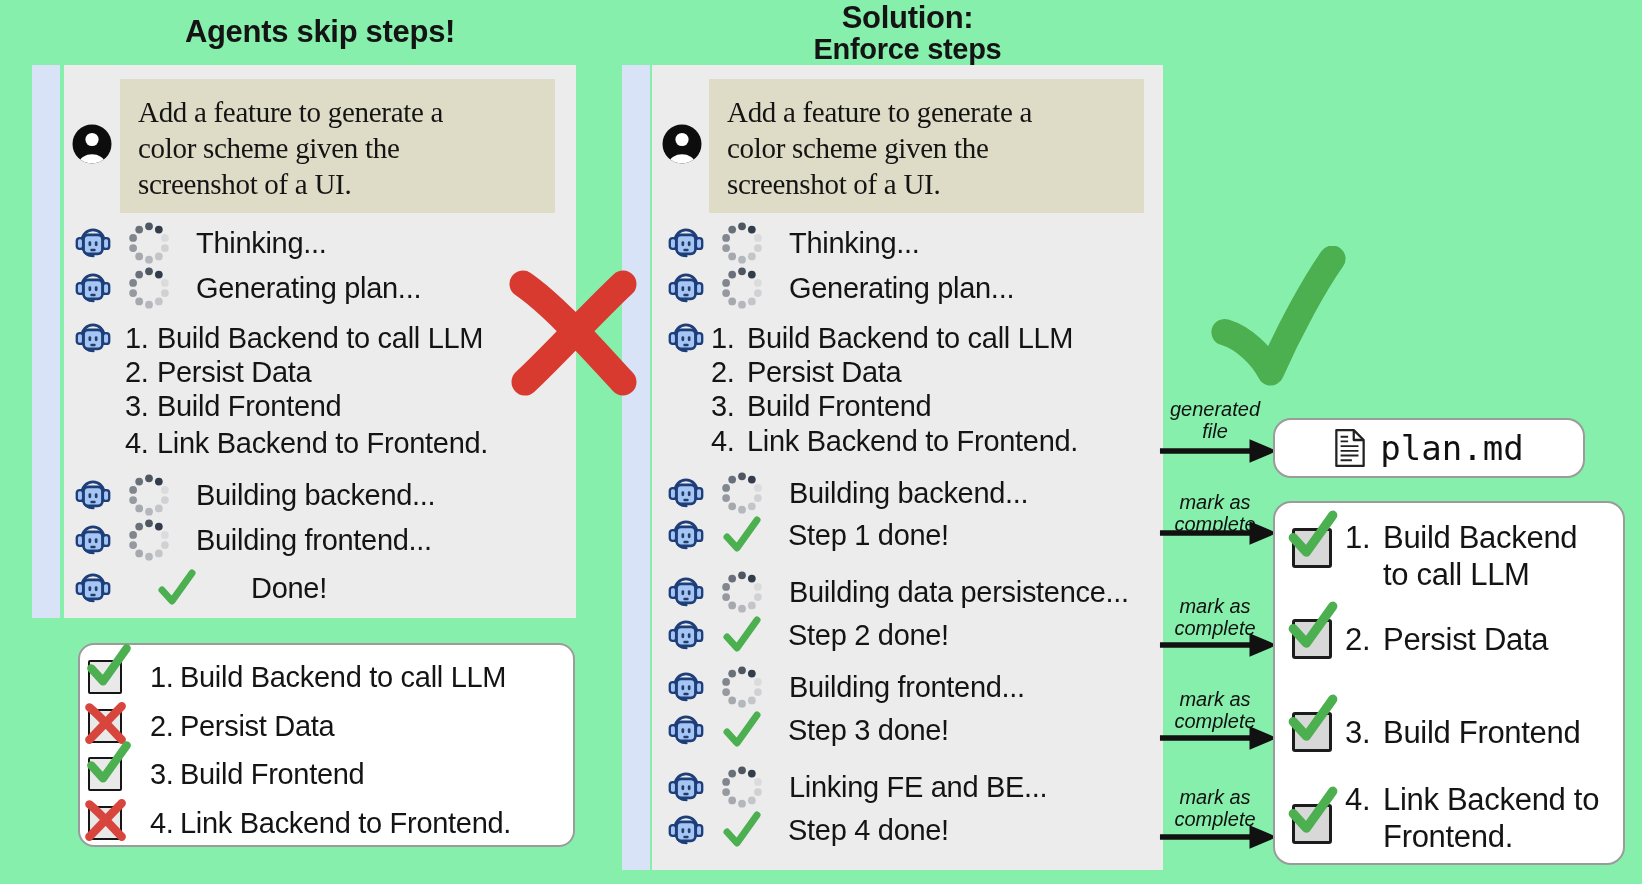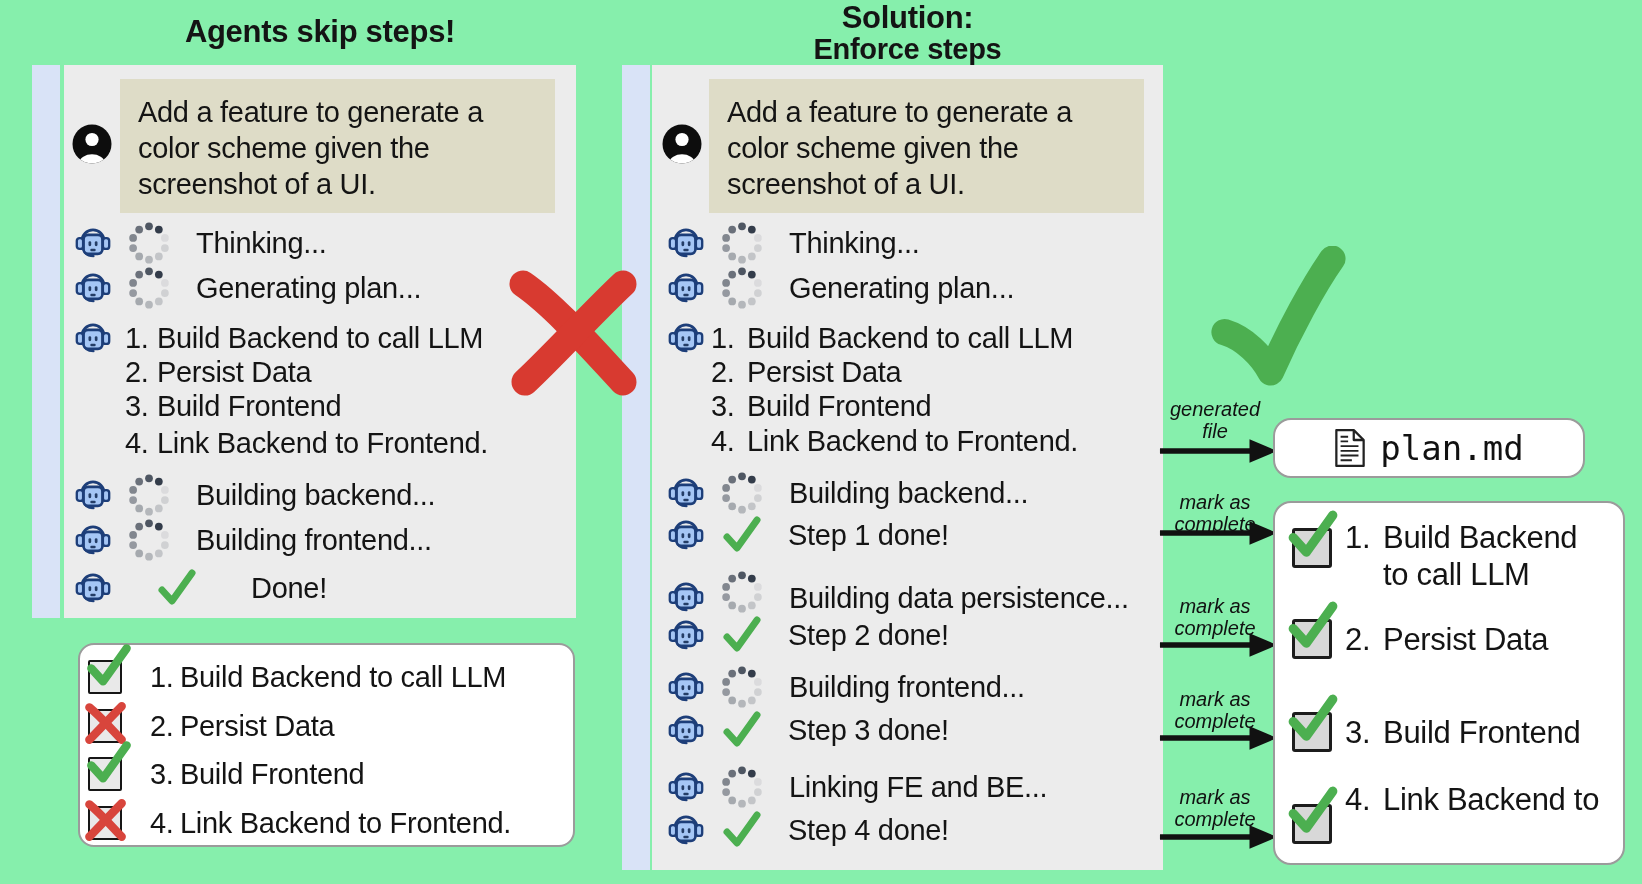--- a/index.html
+++ b/index.html
@@ -4,21 +4,21 @@
 <style>
   html,body{margin:0;padding:0;background:#fff;}
   .canvas{position:relative;width:1642px;height:884px;background:#86efac;
           font-family:"Liberation Sans",sans-serif;color:#141414;overflow:hidden;}
   .abs{position:absolute;}
   .panel{position:absolute;background:#ececec;}
   .strip{position:absolute;background:#d9e3f7;}
   .col-title{position:absolute;text-align:center;font-weight:700;font-size:31px;letter-spacing:-0.3px;}
   .col-sub{position:absolute;text-align:center;font-weight:700;font-size:29px;letter-spacing:-0.3px;}
   .bubble{position:absolute;background:#dedcc7;padding:15px 18px;box-sizing:border-box;
-          font-size:29px;line-height:36px;letter-spacing:-0.3px;}
+          font-size:29px;line-height:36px;letter-spacing:-0.3px;font-family:Liberation Serif, serif;}
   .bubble span{display:block;}
   .avatar{position:absolute;width:40px;height:40px;}
   .crow{position:absolute;display:flex;align-items:center;transform:translateY(-50%);}
   .robot{width:36px;height:36px;flex:none;}
   .spin{width:46px;height:46px;flex:none;margin-left:15px;}
   .chk44{width:44px;height:44px;flex:none;margin-left:16px;}
   .msg{margin-left:24px;font-size:29px;letter-spacing:-0.3px;white-space:nowrap;}
   .plan-line{position:absolute;display:flex;transform:translateY(-50%);font-size:29px;letter-spacing:-0.3px;white-space:nowrap;}
   .plan-num{width:32px;flex:none;}
   .plan-num.mid{width:36px;}
@@ -289,21 +289,21 @@
     </div>
     <div class="crow" style="left:16px;top:470px;">
       <svg class="robot">
           <use href="#sym-robot"></use>
         </svg>
       <svg class="chk44">
           <use href="#sym-check"></use>
         </svg>
       <span class="msg">Step 1 done!</span>
     </div>
-    <div class="crow" style="left:16px;top:527px;align-items:flex-end;">
+    <div class="crow" style="left:16px;top:527px;">
       <svg class="robot">
           <use href="#sym-robot"></use>
         </svg>
       <svg class="spin">
           <use href="#sym-spinner"></use>
         </svg>
       <span class="msg">Building data persistence...</span>
     </div>
     <div class="crow" style="left:16px;top:570px;">
       <svg class="robot">
@@ -439,17 +439,18 @@
     </div>
 
     <span class="cb2" style="left:17px;top:301px;"></span>
     <svg class="ov" style="left:9px;top:279px;width:58px;height:58px;">
         <use href="#sym-check"></use>
       </svg>
     <div class="item" style="left:70px;top:278px;">
       <span class="n">4.</span>
       <span class="t">
         <span>Link Backend to</span>
+        <span>Frontend.</span>
       </span>
     </div>
   </div>
 
 </div>
 
 </body></html>

